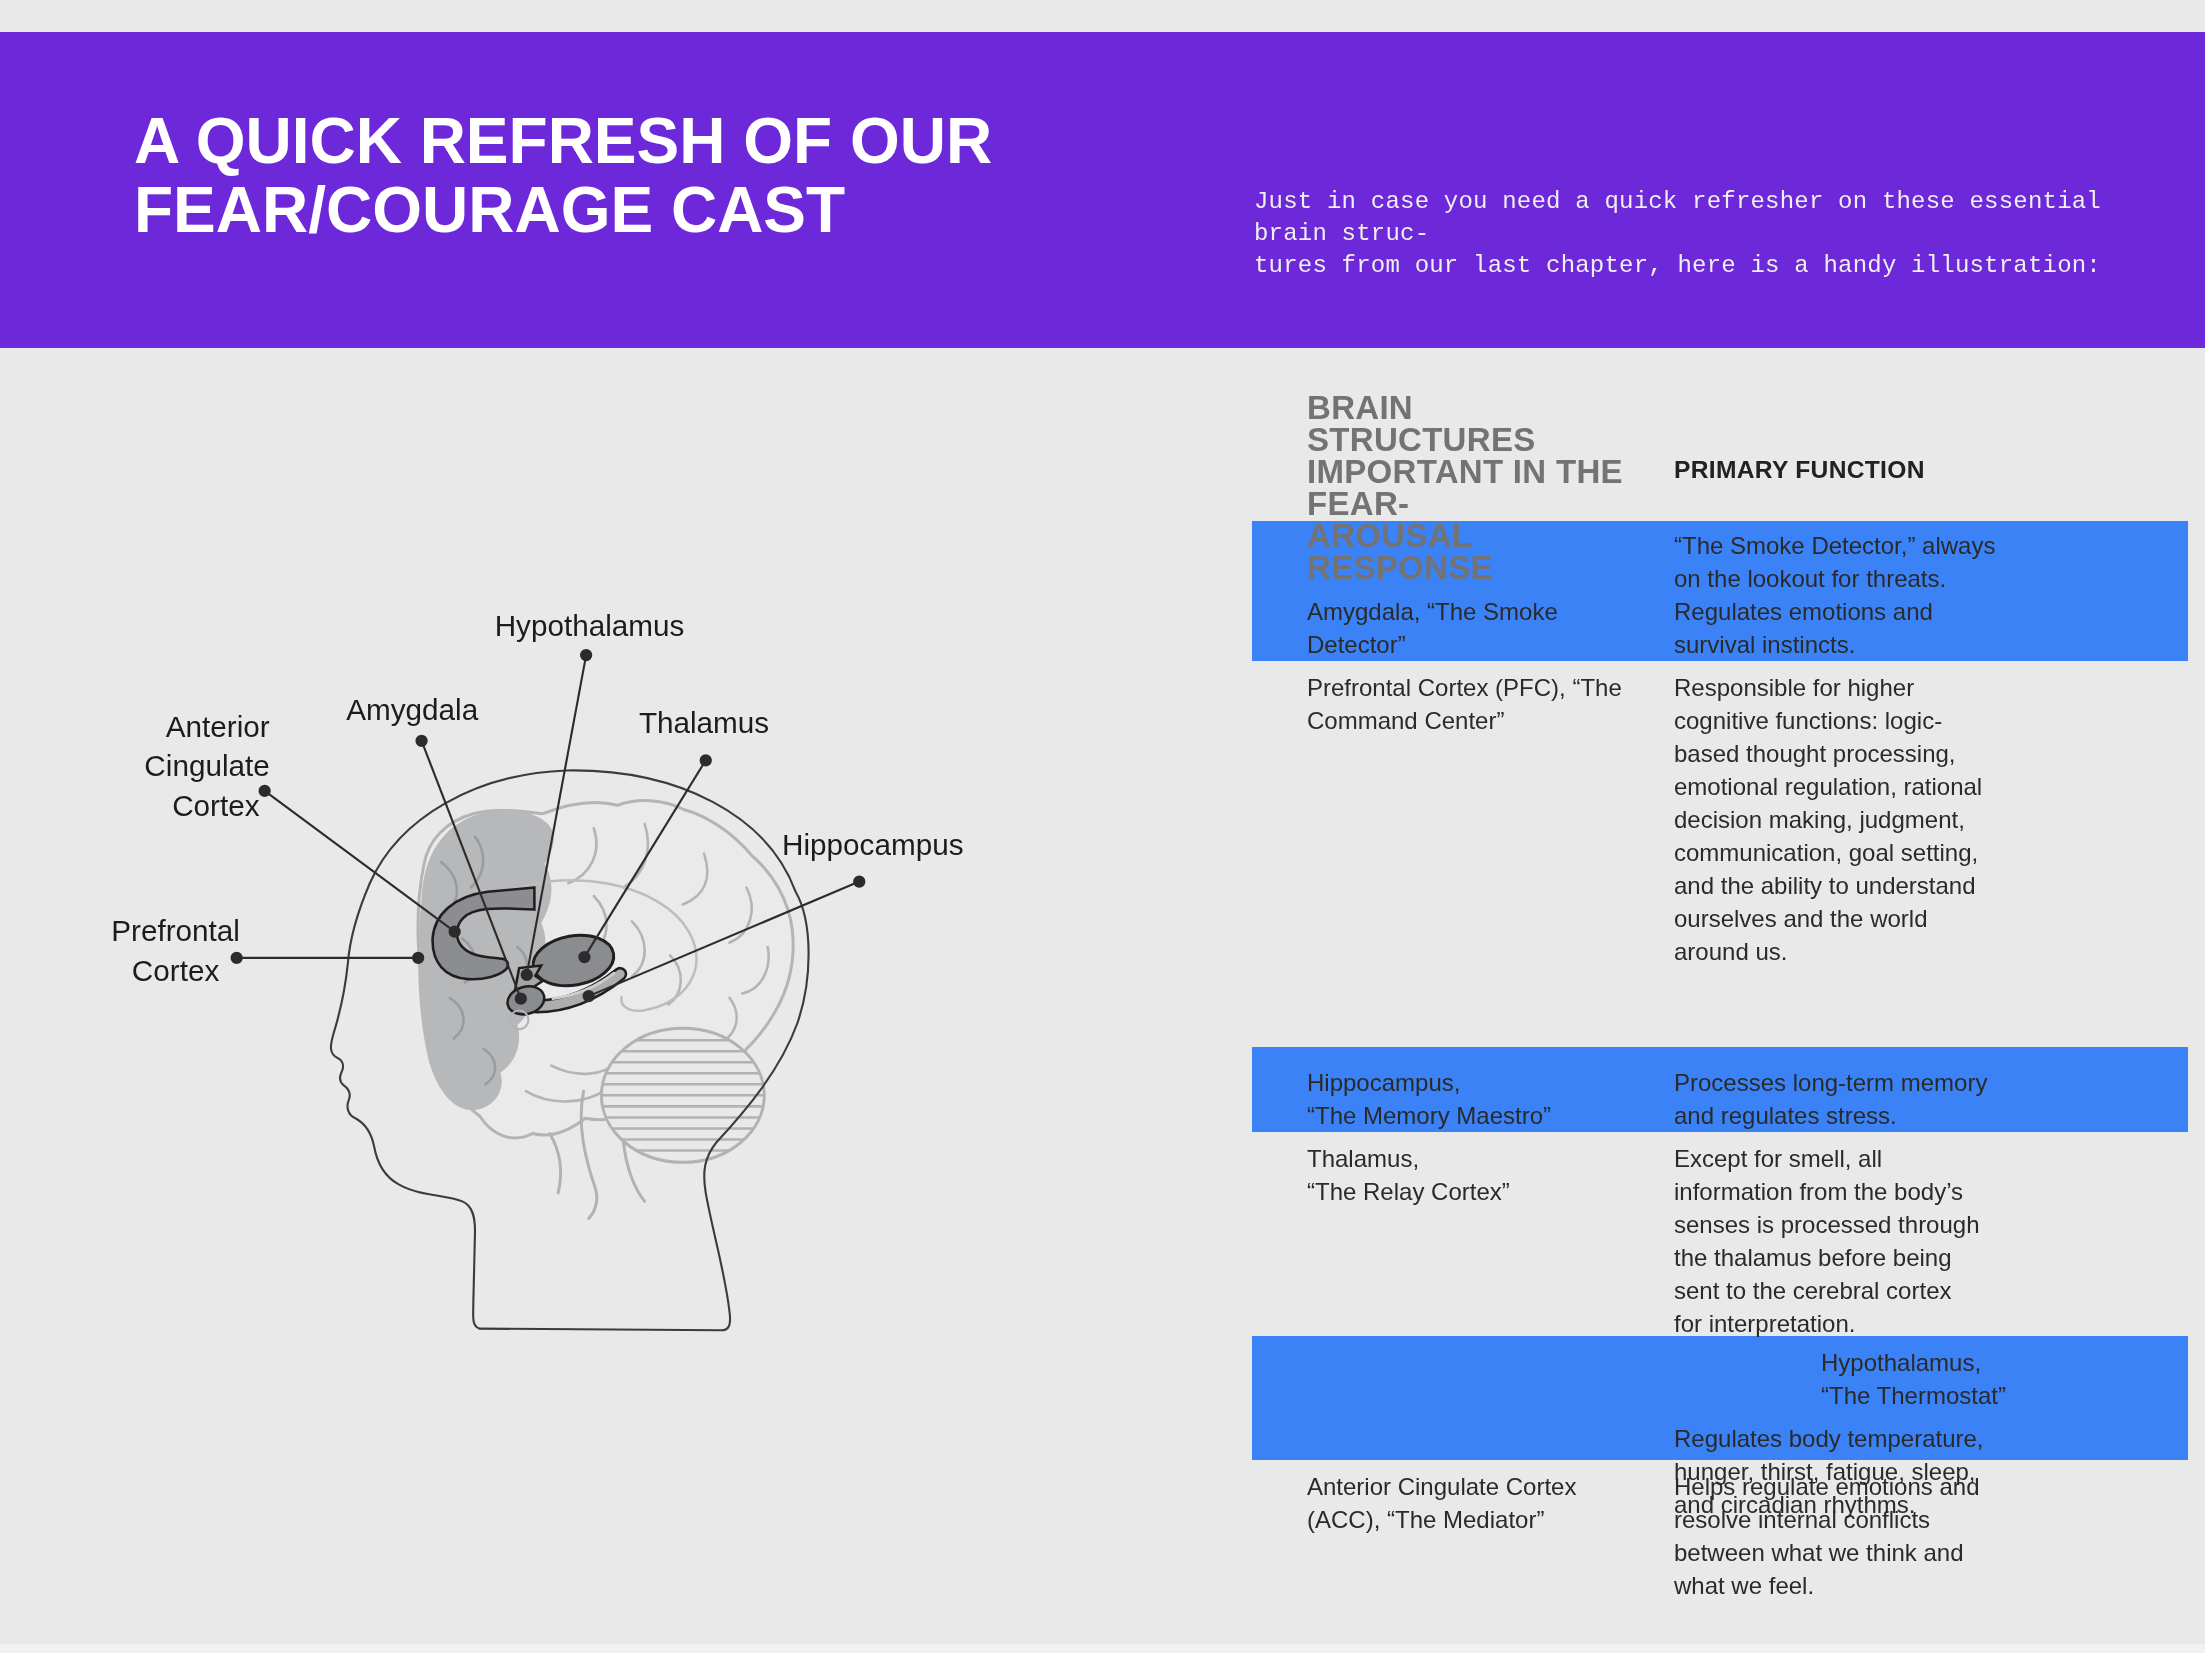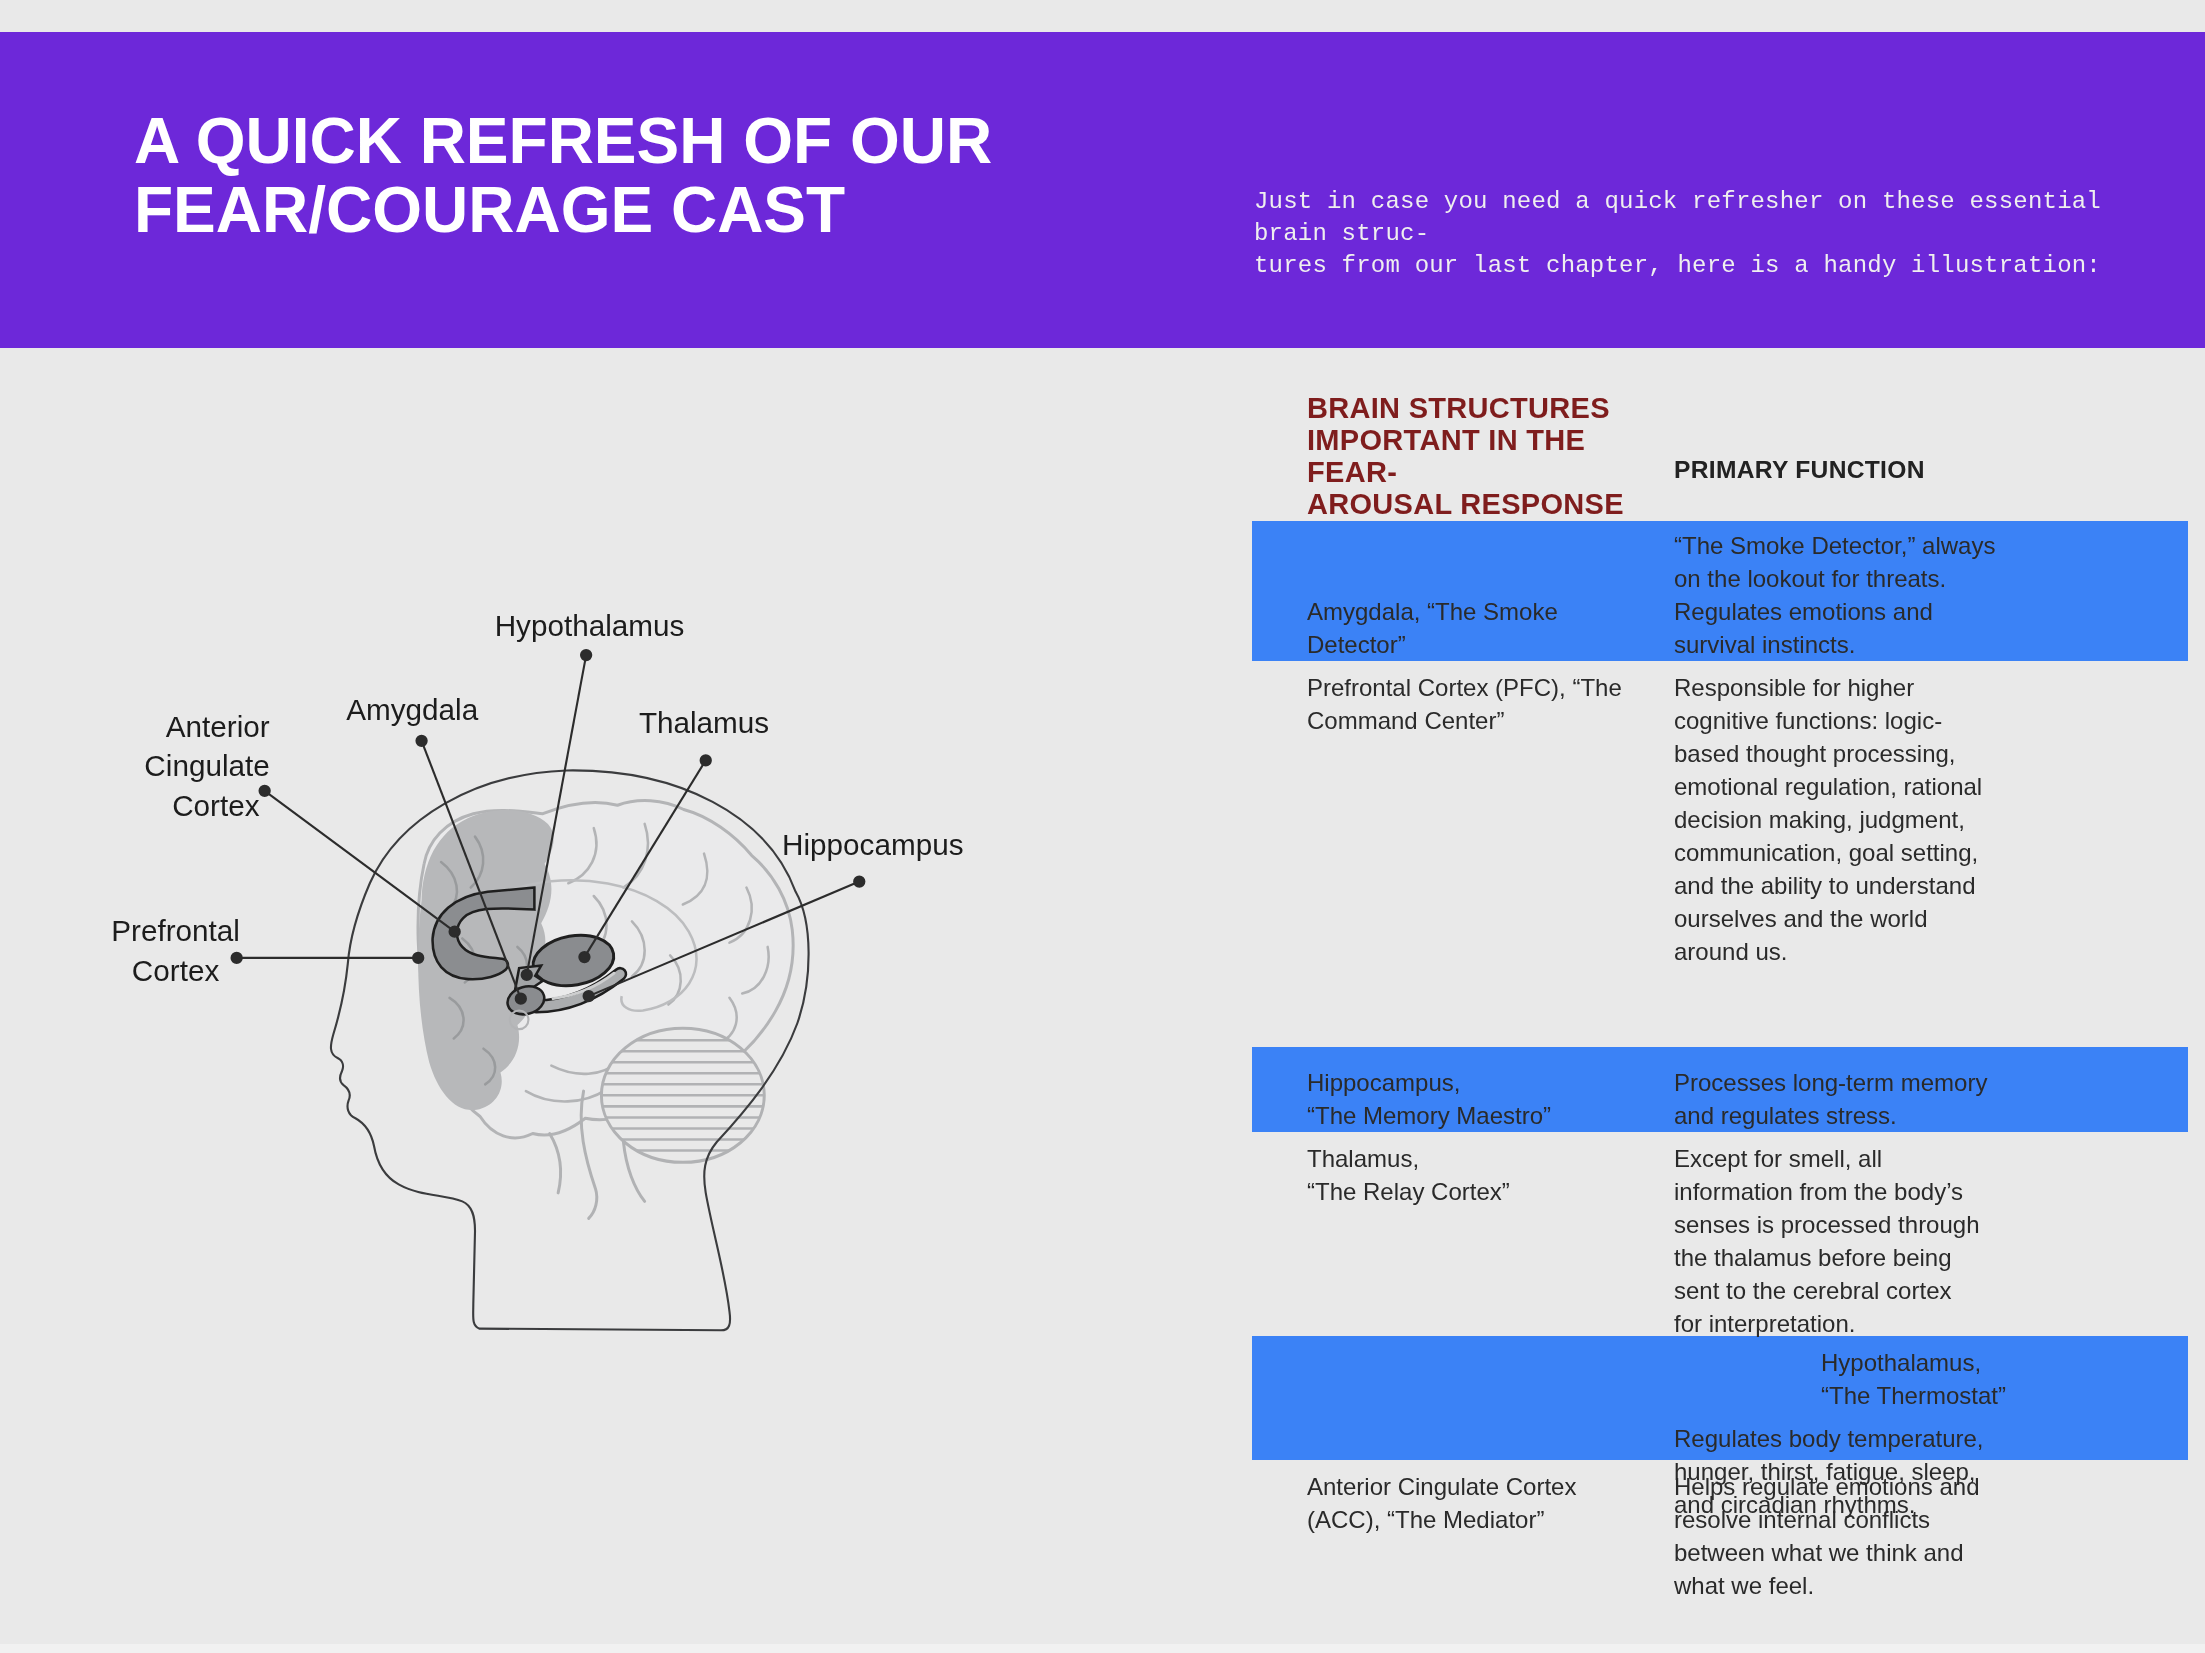--- a/index.html
+++ b/index.html
@@ -25,21 +25,21 @@
   }
   .intro span{display:block;}
   
   .btable{
     position:absolute;left:1252px;top:373px;width:936px;
     color:#2a2a2a;
   }
   .thead{display:flex;height:148px;box-sizing:border-box;}
   .thead .c1{
     width:422px;box-sizing:border-box;padding:18.7px 25.4px 0 55px;
-    font-size:29px;line-height:32px;font-weight:bold;color:#7f1d1d;
+    font-size:33px;line-height:32px;font-weight:bold;color:#737373;
     white-space:pre-line;letter-spacing:0.3px;
   }
   .thead .c2{
     width:514px;box-sizing:border-box;padding:81px 8.5px 0 0;
     font-size:24.6px;line-height:32px;font-weight:bold;color:#222222;
     letter-spacing:0.3px;
   }
   .trow{display:flex;box-sizing:border-box;}
   .trow.shaded{background:#3b82f6;align-items:flex-end;}
   .trow .c1{

